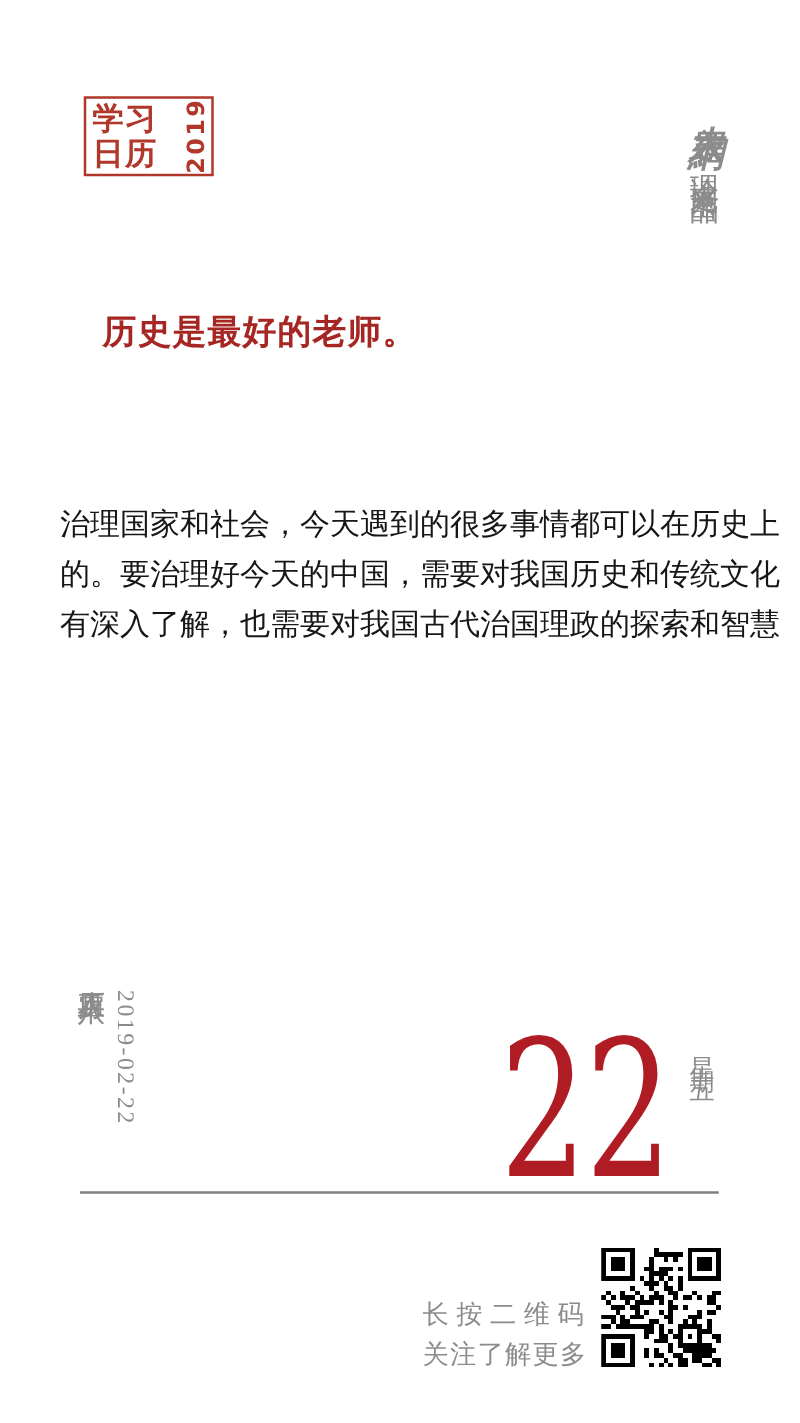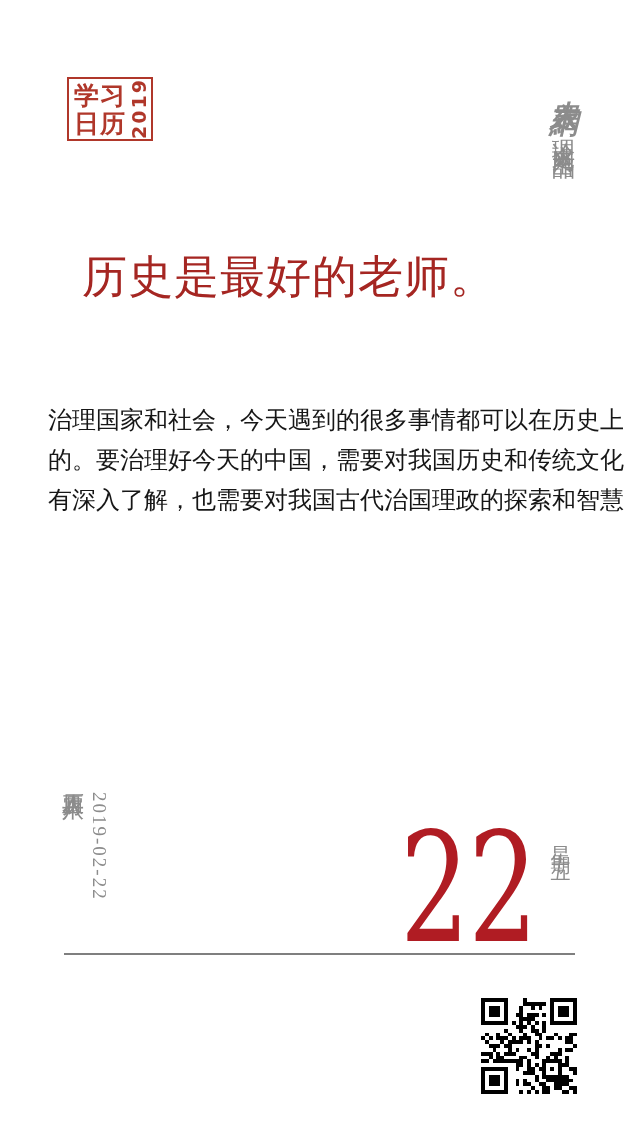--- a/index.html
+++ b/index.html
@@ -15,21 +15,21 @@
     margin: 0 auto;
   }
 
   
   .v-upright { writing-mode: vertical-rl; text-orientation: upright; }
   .v-mixed   { writing-mode: vertical-rl; text-orientation: mixed; }
 
   
   .stamp {
     position: absolute; left: 67px; top: 77px;
-    width: 86px; height: 64px;
+    width: 104px; height: 64px;
     border: 2px solid var(--stamp_red);
     color: var(--stamp_red);
     display: flex; align-items: center;
   }
   .stamp-chars {
     flex: 1; padding-left: 5px;
     font-weight: bold; font-size: 25px; line-height: 28px;
     letter-spacing: 1px;
     font-family: "Liberation Sans", sans-serif;
   }
@@ -53,21 +53,21 @@
   .publisher .brand {
     font-size: 28px; font-weight: bold; font-style: italic;
     letter-spacing: 5px;
   }
 
   
   .quote {
     position: absolute; left: 82px; top: 247px;
     color: var(--quote_red);
     font-family: "Liberation Serif", serif;
-    font-size: 45px; font-weight: normal;
+    font-size: 27px; font-weight: bold;
     letter-spacing: 1px;
     white-space: nowrap;
   }
 
   
   .body-text {
     position: absolute; left: 48px; top: 400px; width: 515px;
     color: var(--body_black);
     font-size: 24px; line-height: 40px;
     font-family: "Liberation Sans", sans-serif;
@@ -154,20 +154,24 @@
     <div class="body-line">有深入了解，也需要对我国古代治国理政的探索和智慧</div>
   </div>
 
   <div class="lunar v-upright">农历正月十八</div>
   <div class="gdate v-mixed">2019-02-22</div>
   <div class="day-number">22</div>
   <div class="weekday v-upright">星期五</div>
 
   <div class="divider"></div>
 
+  <div class="qr-caption">
+    <div class="cap1">长按二维码</div>
+    <div class="cap2">关注了解更多</div>
+  </div>
 
   <div class="qr">
     <svg viewBox="0 0 25 25" shape-rendering="crispEdges" xmlns="http://www.w3.org/2000/svg">
         <rect x="0" y="0" width="25" height="25" fill="#fff"></rect>
         <rect x="0" y="0" width="7" height="7" fill="#000"></rect>
         <rect x="1" y="1" width="5" height="5" fill="#fff"></rect>
         <rect x="2" y="2" width="3" height="3" fill="#000"></rect>
         <rect x="18" y="0" width="7" height="7" fill="#000"></rect>
         <rect x="19" y="1" width="5" height="5" fill="#fff"></rect>
         <rect x="20" y="2" width="3" height="3" fill="#000"></rect>

